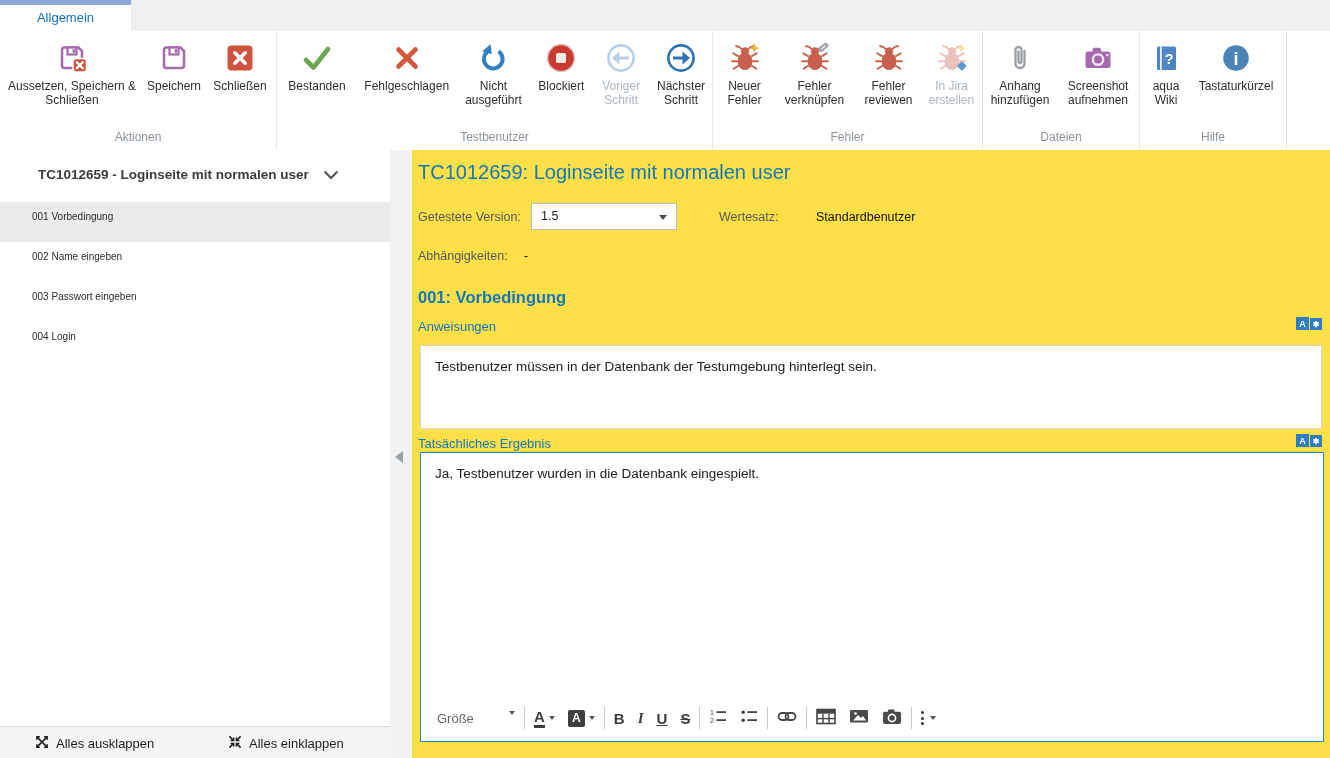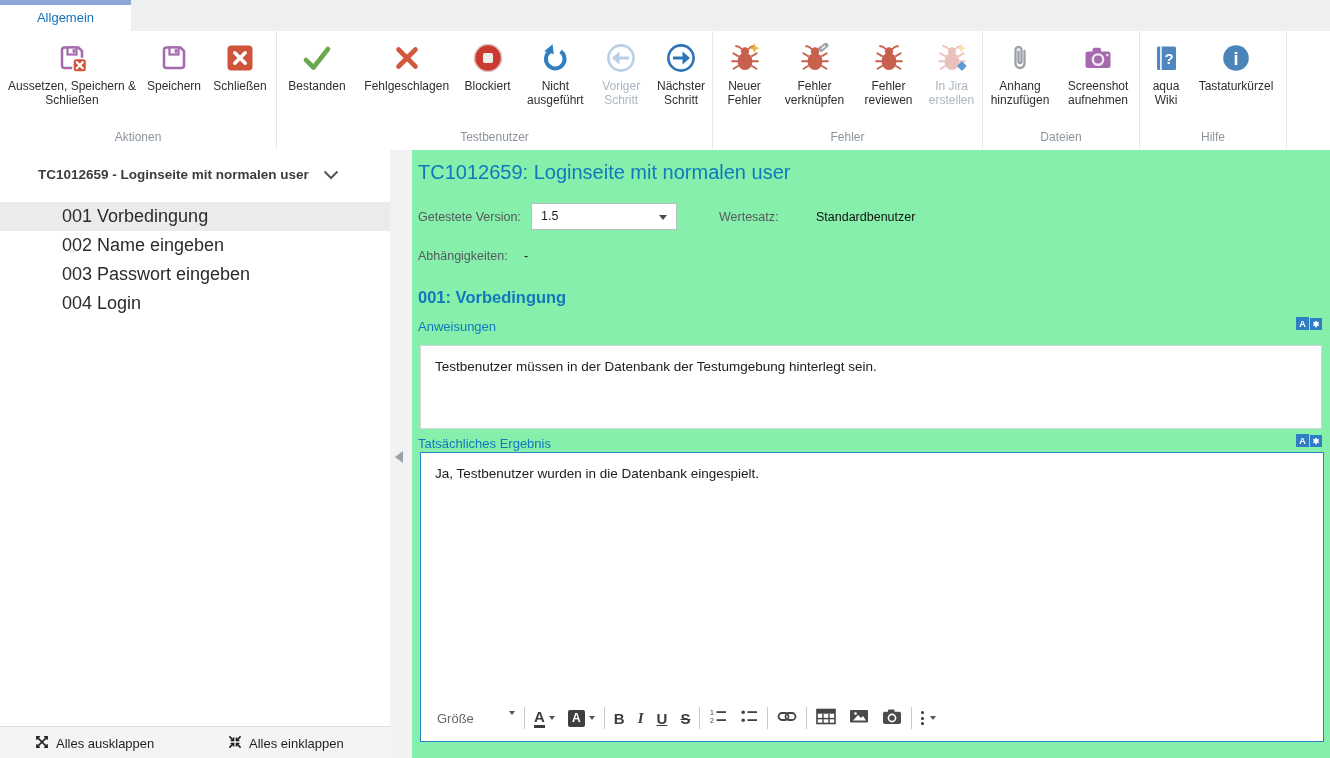--- a/index.html
+++ b/index.html
@@ -23,33 +23,33 @@
   .rbtn .icon{height:38px;display:flex;align-items:center;justify-content:center;}
   .rbtn .rlabel{font-size:12px;color:#2f2f2f;text-align:center;line-height:1.18;margin-top:2px;}
   .rbtn.disabled .rlabel{color:#aab6c2;}
 
   
   .sidebar{position:absolute;left:0;top:150px;width:390px;height:608px;background:#fff;}
   .sb-header{position:absolute;left:0;top:17px;width:390px;display:flex;align-items:center;}
   .sb-header-text{margin-left:38px;font-size:13.5px;font-weight:bold;color:#3c3c3c;}
   .sb-chevron{margin-left:14px;display:flex;align-items:center;}
   .sb-items{position:absolute;left:0;top:52px;width:390px;}
-  .sb-item{height:29px;line-height:29px;padding-left:62px;font-size:18px;color:#2b2b2b;cursor:pointer;}
+  .sb-item{height:40px;line-height:29px;padding-left:32px;font-size:10px;color:#2b2b2b;cursor:pointer;}
   .sb-item.selected{background:#ebebeb;}
   .sb-footer{position:absolute;left:0;bottom:0;width:390px;height:32px;background:#f4f4f4;border-top:1px solid #dddddd;box-sizing:border-box;padding-left:44px;}
   .sb-footer .fbtn{position:absolute;top:0;height:32px;display:flex;align-items:center;gap:7px;font-size:13px;color:#1f1f1f;cursor:pointer;}
   .fbtn.expand{left:35px;} .fbtn.collapse{left:228px;}
 
   
   .gutter{position:absolute;left:390px;top:150px;width:22px;height:608px;background:#f1f2f3;}
   .gutter-handle{position:absolute;left:5px;top:301px;width:0;height:0;
      border-top:6px solid transparent;border-bottom:6px solid transparent;border-right:8px solid #9aa0a6;cursor:pointer;}
 
   
-  .main{position:absolute;left:412px;top:150px;width:918px;height:608px;background:#86efac;}
+  .main{position:absolute;left:412px;top:150px;width:918px;height:608px;background:#fde047;}
   .m-title{position:absolute;left:6px;top:11px;font-size:20px;color:#1277bd;}
   .m-label{position:absolute;font-size:12.5px;color:#55585c;}
   .m-value{position:absolute;font-size:12.5px;color:#121212;}
   .m-select{position:absolute;left:119px;top:53px;width:146px;height:27px;border:1px solid #b9bdc1;background:#fff;box-sizing:border-box;cursor:pointer;}
   .m-select .val{position:absolute;left:9px;top:5px;font-size:12.5px;color:#1f1f1f;}
   .caret-down{position:absolute;width:0;height:0;border-left:4.5px solid transparent;border-right:4.5px solid transparent;border-top:5px solid #4a4a4a;}
   .m-step-heading{position:absolute;left:6px;top:138px;font-size:16.5px;font-weight:bold;color:#1277bd;}
   .m-sec-label{position:absolute;left:6px;font-size:13px;color:#1277bd;}
   .translate{position:absolute;right:8px;display:flex;gap:1px;cursor:pointer;}
   .translate .sq{width:13px;height:13px;background:#2f7dc2;color:#fff;font-size:9px;font-weight:bold;
@@ -140,37 +140,37 @@
         </div>
         <div class="rbtn" style="width:100px">
           <span class="icon">
             <svg viewBox="0 0 32 32" width="32" height="32">
               <line x1="7.5" y1="7.5" x2="24.5" y2="24.5" stroke="#d2573c" stroke-width="4.6" stroke-linecap="round"></line>
               <line x1="24.5" y1="7.5" x2="7.5" y2="24.5" stroke="#d2573c" stroke-width="4.6" stroke-linecap="round"></line>
             </svg>
           </span>
           <span class="rlabel">Fehlgeschlagen</span>
         </div>
+        <div class="rbtn" style="width:74px">
+          <span class="icon">
+            <svg viewBox="0 0 32 32" width="32" height="32">
+              <path d="M21.5 9.4 A9.3 9.3 0 1 1 10.5 9.8" fill="none" stroke="#2f7fc1" stroke-width="4"></path>
+              <polygon points="13.6,2.2 5.2,9.2 14.8,12.2" fill="#2f7fc1"></polygon>
+            </svg>
+          </span>
+          <span class="rlabel">Nicht ausgeführt</span>
+        </div>
         <div class="rbtn" style="width:62px">
           <span class="icon">
             <svg viewBox="0 0 32 32" width="32" height="32">
               <circle cx="16" cy="16" r="13.5" fill="#cb3a31" stroke="#dcc2bf" stroke-width="1.6"></circle>
               <rect x="11" y="11" width="10" height="10" rx="1.8" fill="#efecea"></rect>
             </svg>
           </span>
           <span class="rlabel">Blockiert</span>
-        </div>
-        <div class="rbtn" style="width:74px">
-          <span class="icon">
-            <svg viewBox="0 0 32 32" width="32" height="32">
-              <path d="M21.5 9.4 A9.3 9.3 0 1 1 10.5 9.8" fill="none" stroke="#2f7fc1" stroke-width="4"></path>
-              <polygon points="13.6,2.2 5.2,9.2 14.8,12.2" fill="#2f7fc1"></polygon>
-            </svg>
-          </span>
-          <span class="rlabel">Nicht ausgeführt</span>
         </div>
         <div class="rbtn disabled" style="width:58px">
           <span class="icon">
             <svg viewBox="0 0 32 32" width="32" height="32">
               <circle cx="16" cy="16" r="12.6" fill="#fff" stroke="#b9cfe7" stroke-width="2.6"></circle>
               <line x1="24" y1="16" x2="13" y2="16" stroke="#b9cfe7" stroke-width="3"></line>
               <polygon points="14.5,9.5 7,16 14.5,22.5" fill="#b9cfe7"></polygon>
             </svg>
           </span>
           <span class="rlabel">Voriger Schritt</span>

